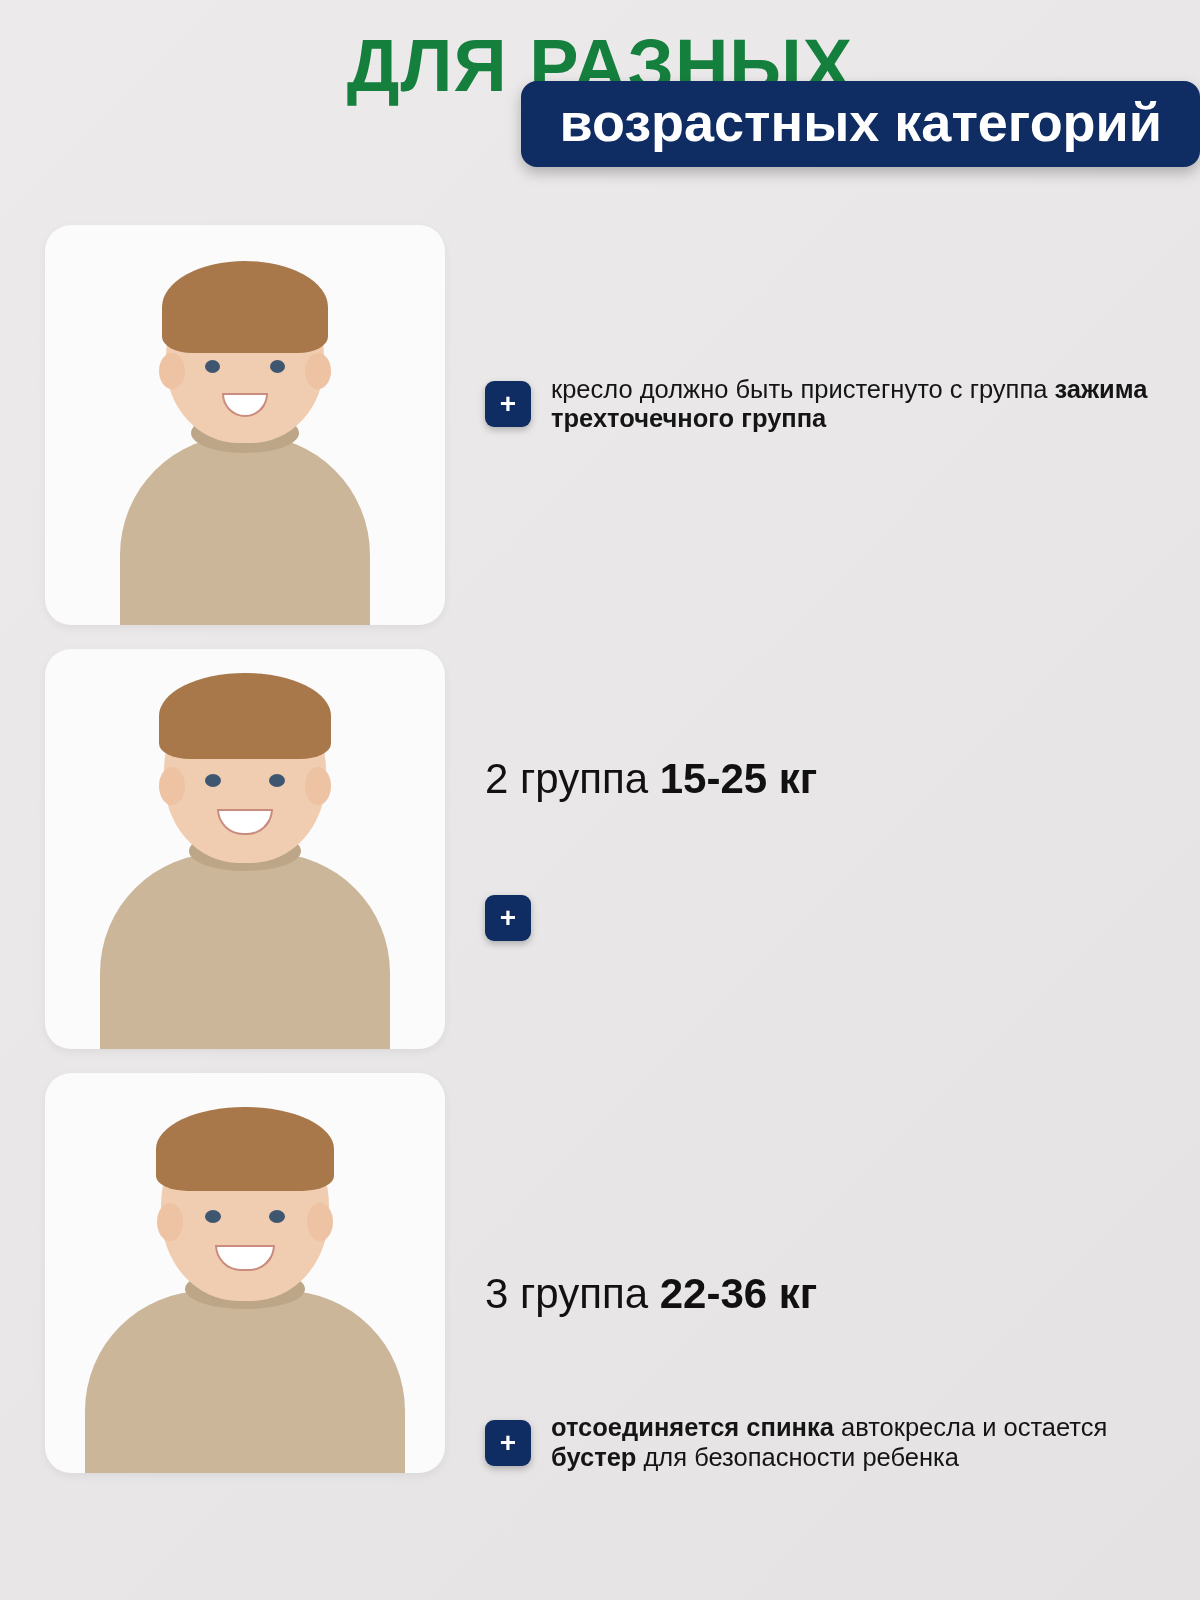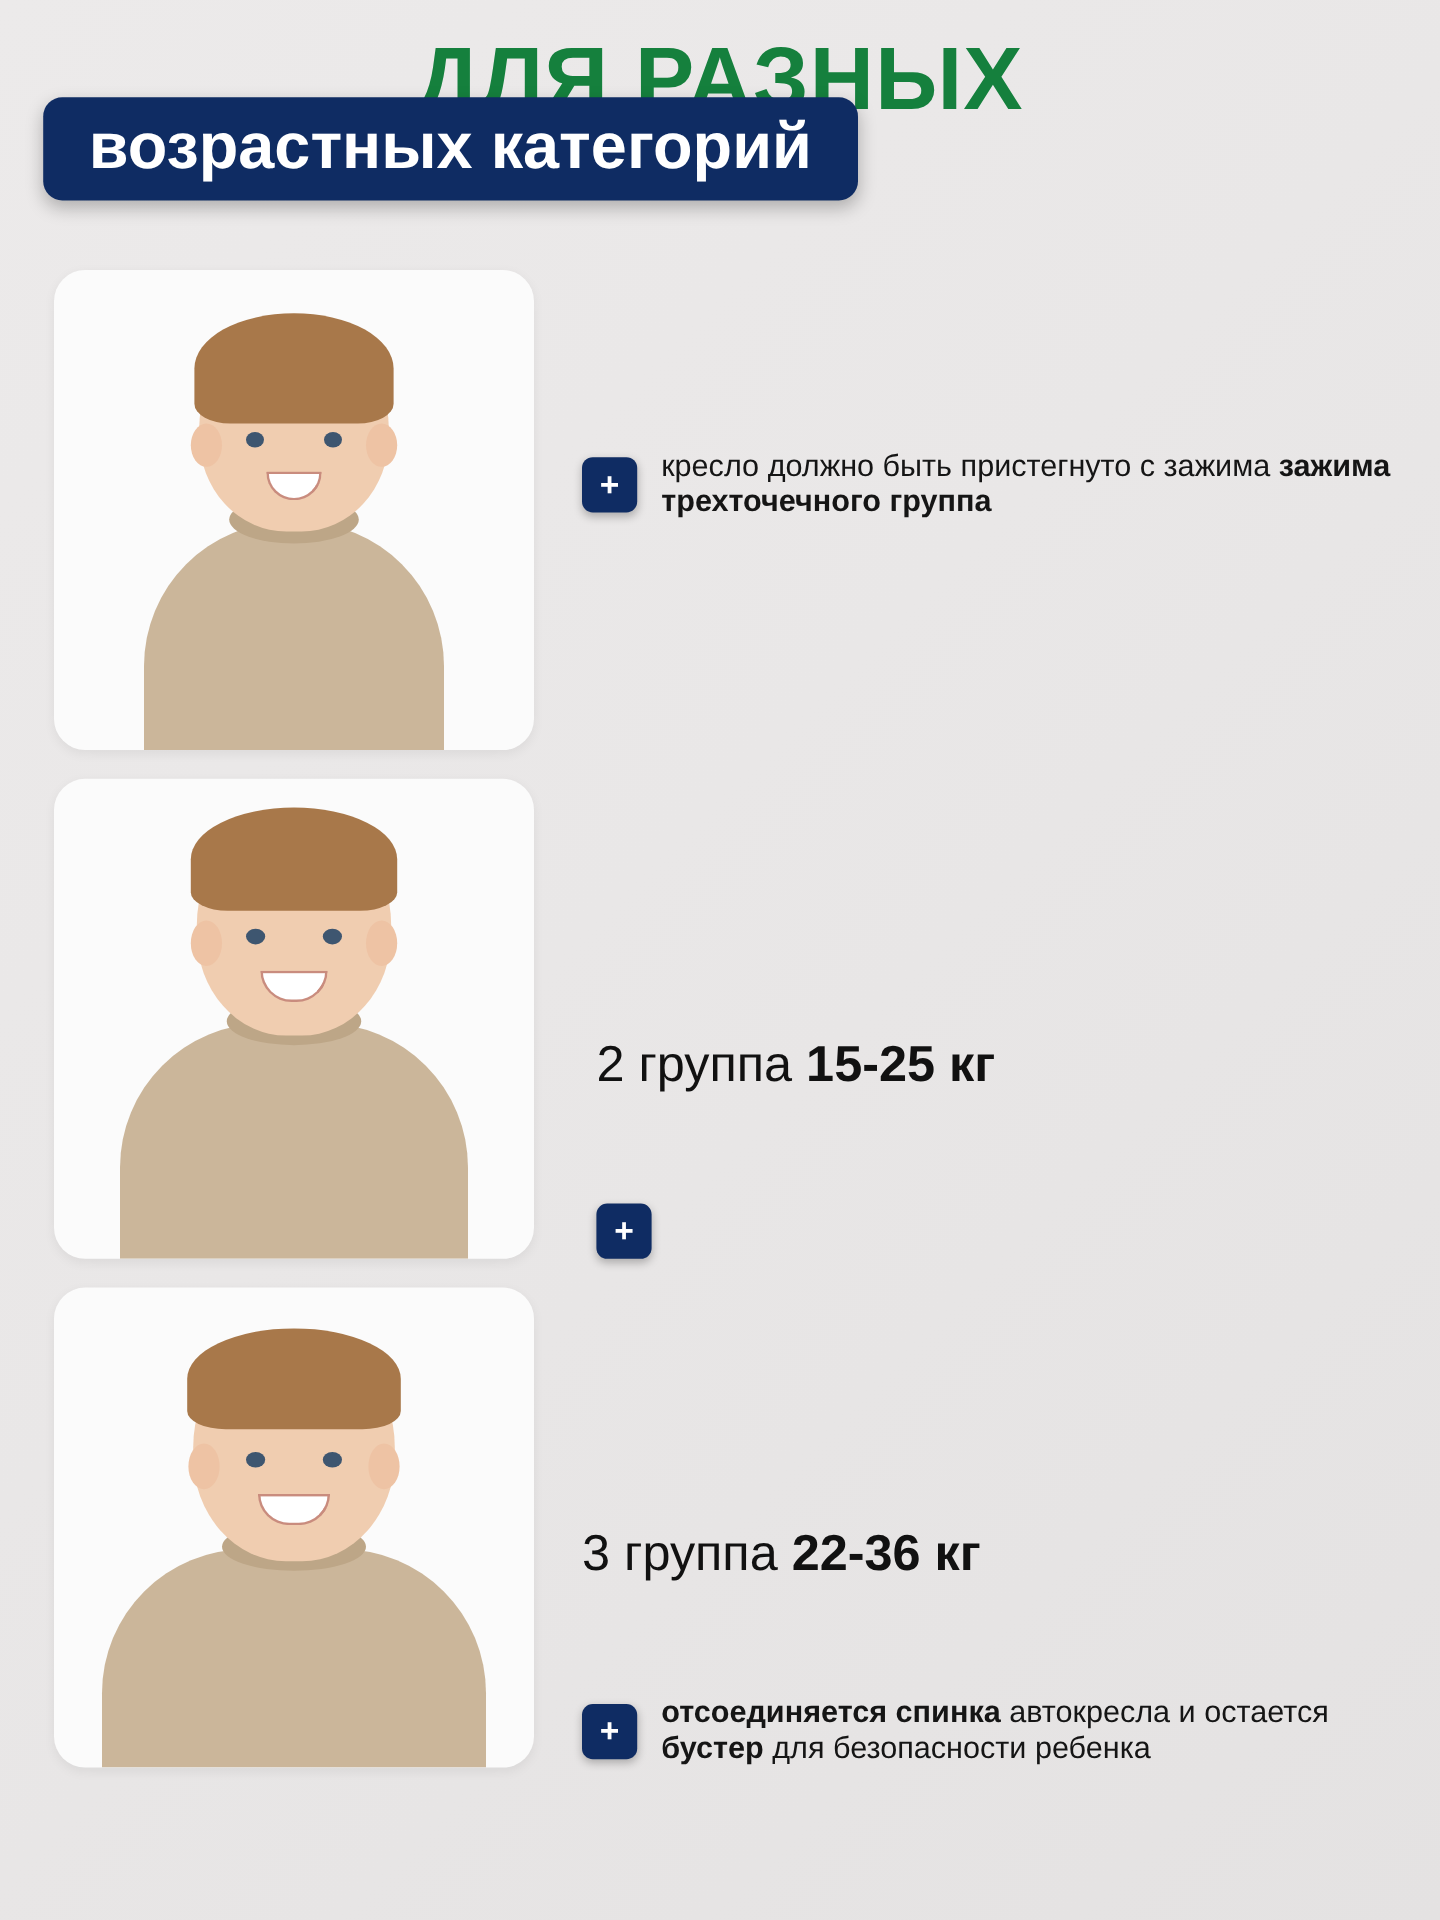--- a/index.html
+++ b/index.html
@@ -27,22 +27,21 @@
     letter-spacing: 1px;
     color: #15803d;
     line-height: 0.98;
     text-transform: uppercase;
     margin: 0;
   }
   .title-badge-wrap {
     position: relative;
     margin-top: -22px;
     display: flex;
-    justify-content: flex-start;
-    padding-left: 36px;
+    justify-content: flex-end;
   }
   .title-badge {
     background: #0f2c63;
     color: #ffffff;
     font-size: 54px;
     font-weight: bold;
     border-radius: 16px;
     padding: 14px 38px 18px 38px;
     line-height: 1;
     box-shadow: 0 6px 14px rgba(0,0,0,0.25);
@@ -171,21 +170,21 @@
 
   
   .text-col {
     flex: 1 1 auto;
     padding-left: 40px;
     display: flex;
     flex-direction: column;
     justify-content: center;
   }
   .row-1 .text-col { justify-content: flex-start; padding-top: 78px; }
-  .row-2 .text-col { justify-content: flex-end; margin-left: 12px; }
+  .row-2 .text-col { justify-content: center; }
   .row-3 .text-col { justify-content: flex-end; padding-top: 70px; }
 
   .group-line {
     font-size: 42px;
     color: #111111;
     line-height: 1.1;
     white-space: nowrap;
   }
   .group-line .weight {
     font-weight: bold;
@@ -243,21 +242,21 @@
         <div class="ear r"></div>
         <div class="hair"></div>
         <div class="eye l"></div>
         <div class="eye r"></div>
         <div class="mouth"></div>
       </div>
     </div>
     <div class="text-col">
       <div class="note">
         <div class="plus-badge">+</div>
-        <div class="note-text"><span>кресло должно быть пристегнуто с зажима </span><b>зажима трехточечного группа</b></div>
+        <div class="note-text"><span>кресло должно быть пристегнуто с группа </span><b>зажима трехточечного группа</b></div>
       </div>
     </div>
   </div>
 
   <div class="row row-2">
     <div class="photo-card">
       <div class="kid kid-2">
         <div class="body"></div>
         <div class="collar"></div>
         <div class="head"></div>

